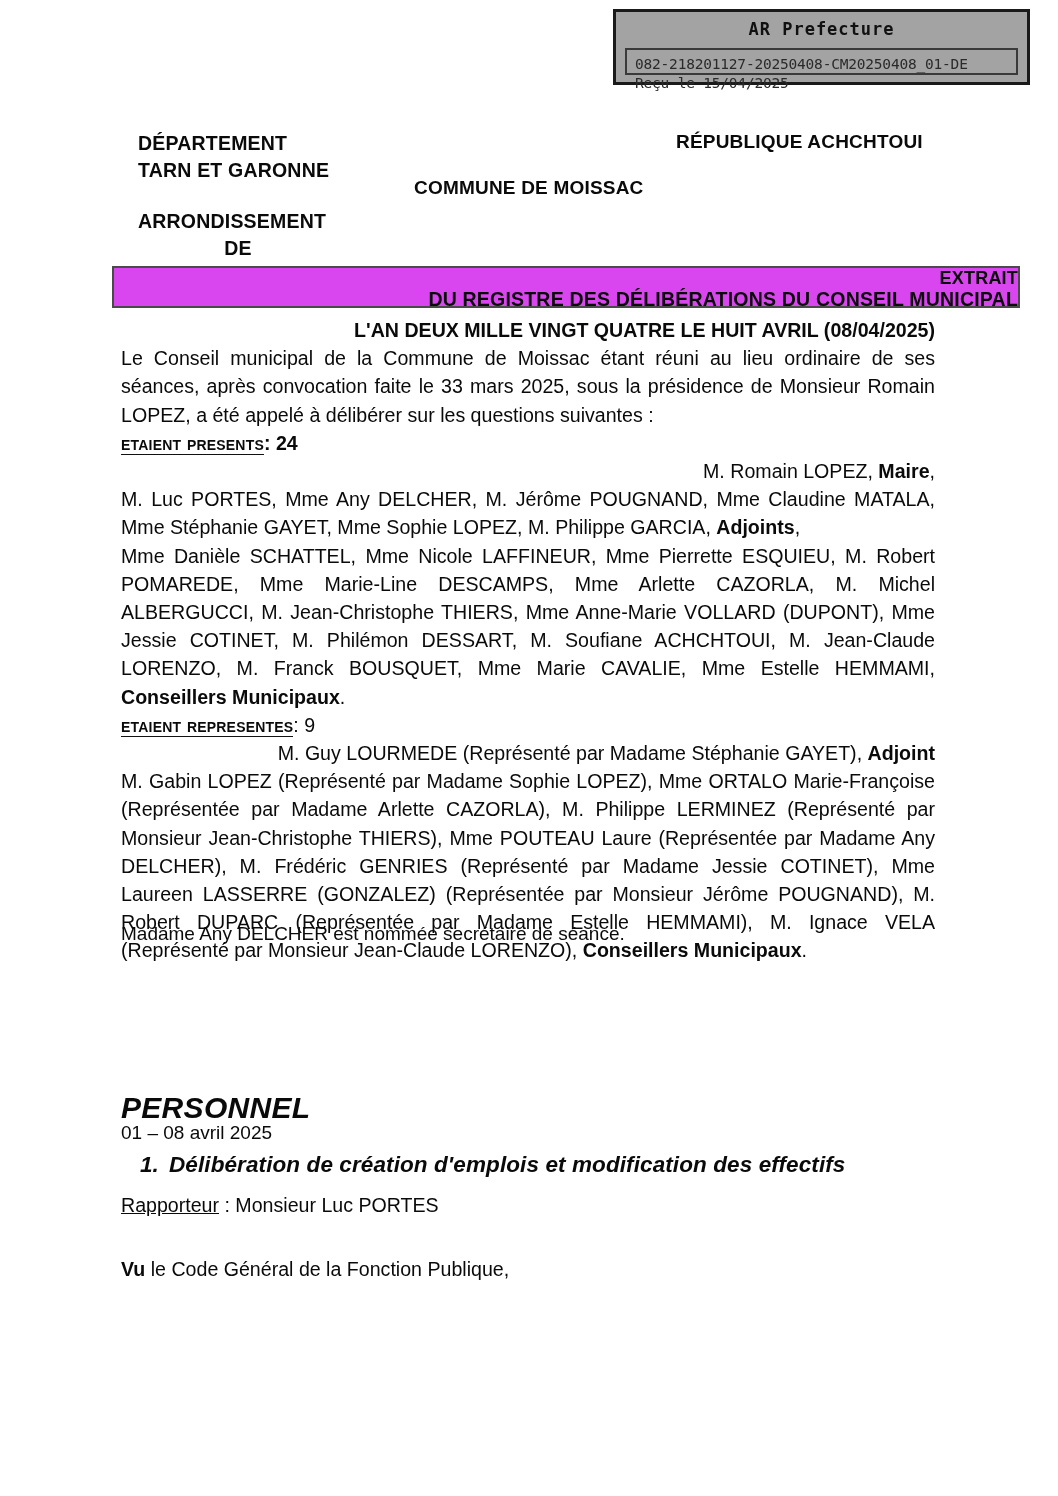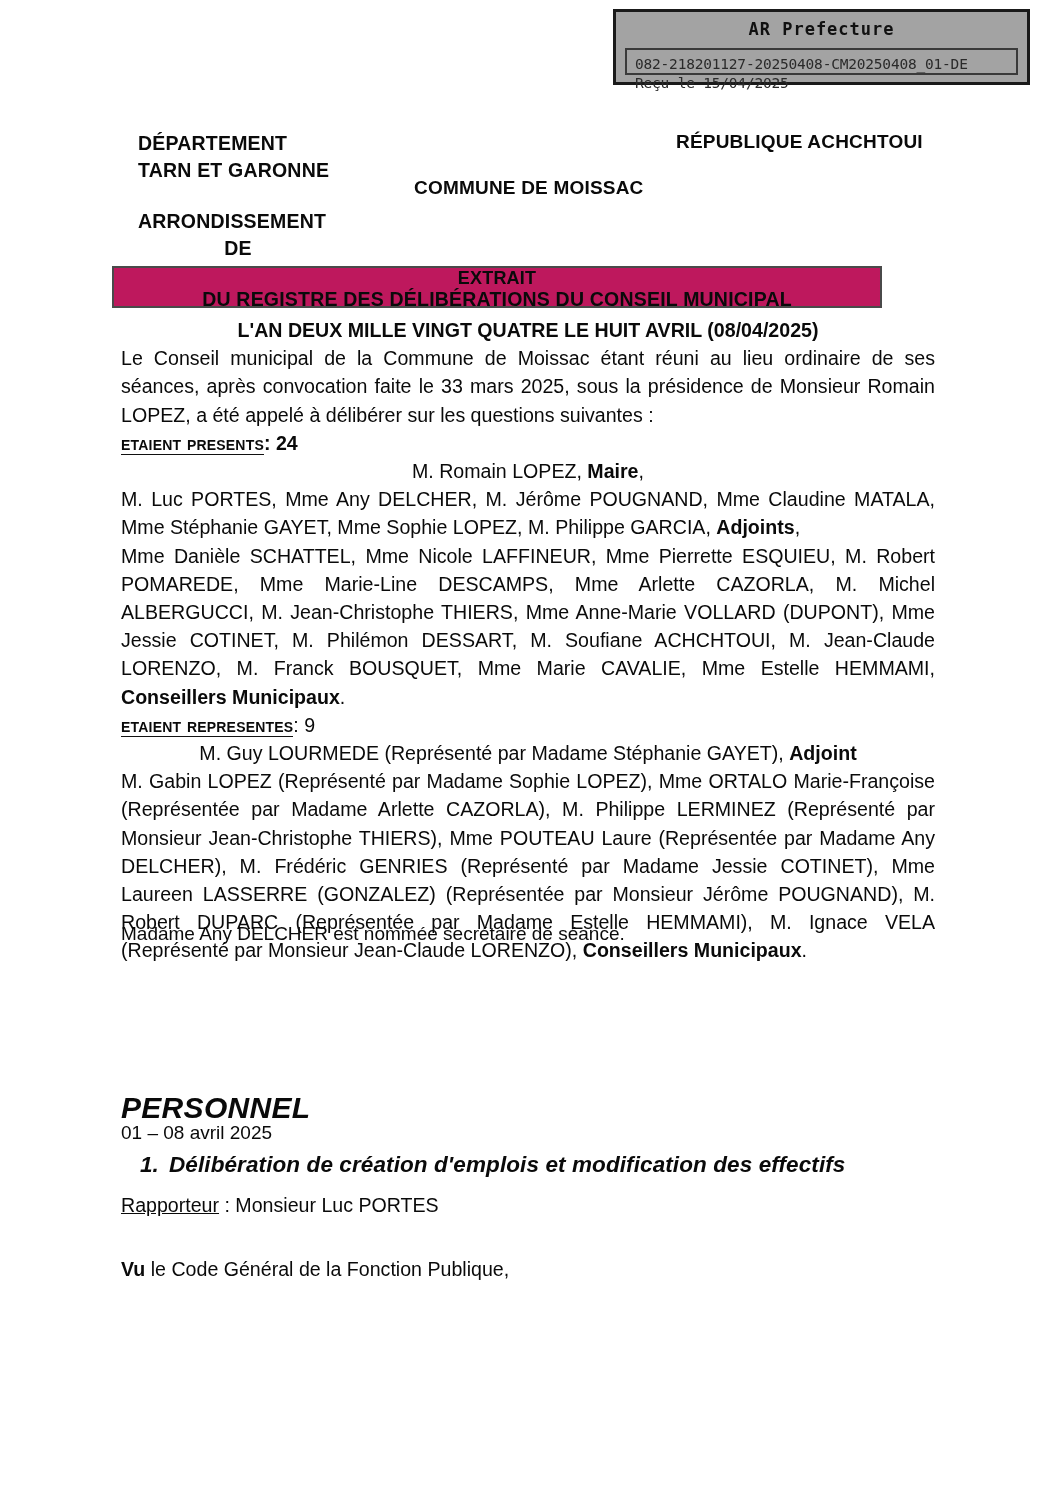--- a/index.html
+++ b/index.html
@@ -87,26 +87,26 @@
     font-size: 19px;
     letter-spacing: 0.2px;
     white-space: nowrap;
   }
 
   
   .extrait-box {
     position: absolute;
     left: 112px;
     top: 266px;
-    width: 770px;
+    width: 908px;
     height: 42px;
     border: 2px solid #4a4a4a;
     box-sizing: border-box;
-    background: #be185d;
-    text-align: center;
+    background: #d946ef;
+    text-align: right;
   }
   .extrait-box .l1 {
     font-weight: bold;
     font-size: 18px;
     line-height: 21px;
     margin-top: 0px;
     letter-spacing: 0.2px;
   }
   .extrait-box .l2 {
     font-weight: bold;
@@ -121,21 +121,21 @@
     left: 121px;
     top: 316px;
     width: 814px;
   }
   .ln {
     font-size: 19.6px;
     line-height: 28.2px;
     text-align: justify;
     text-justify: inter-word;
   }
-  .ln.nojust { text-align: center; }
+  .ln.nojust { text-align: right; }
   .bold { font-weight: bold; }
   .kicker {
     font-weight: bold;
     font-size: 19.6px;
     line-height: 28.2px;
   }
   
   .smallcaps {
     font-variant: small-caps;
     text-transform: lowercase;

